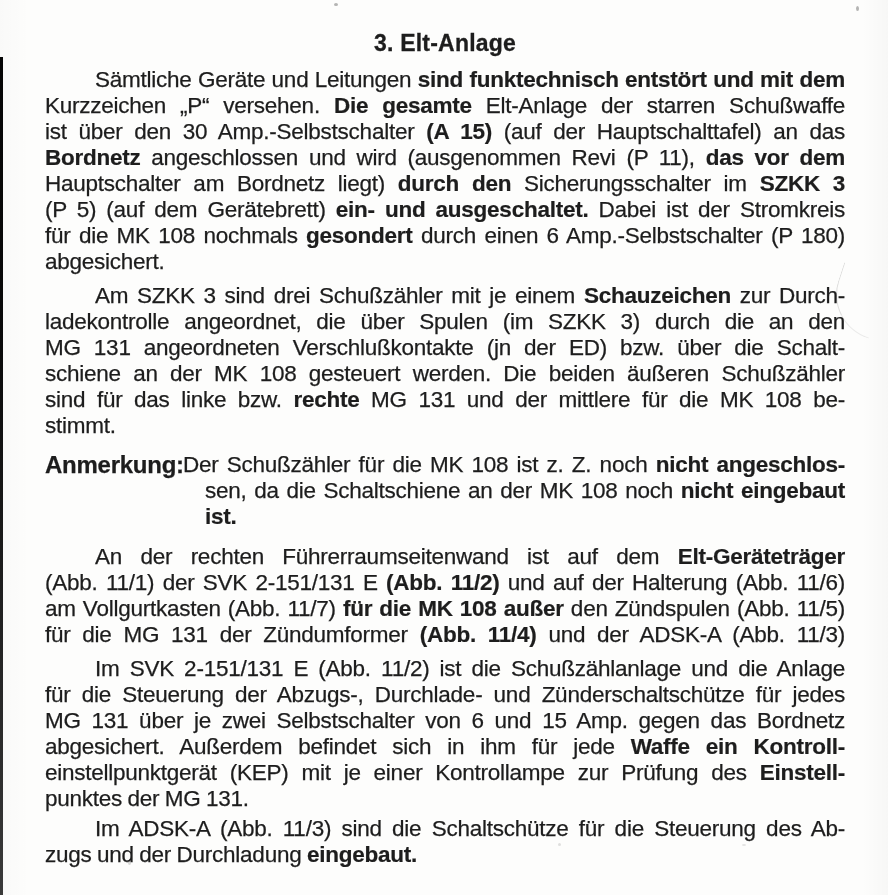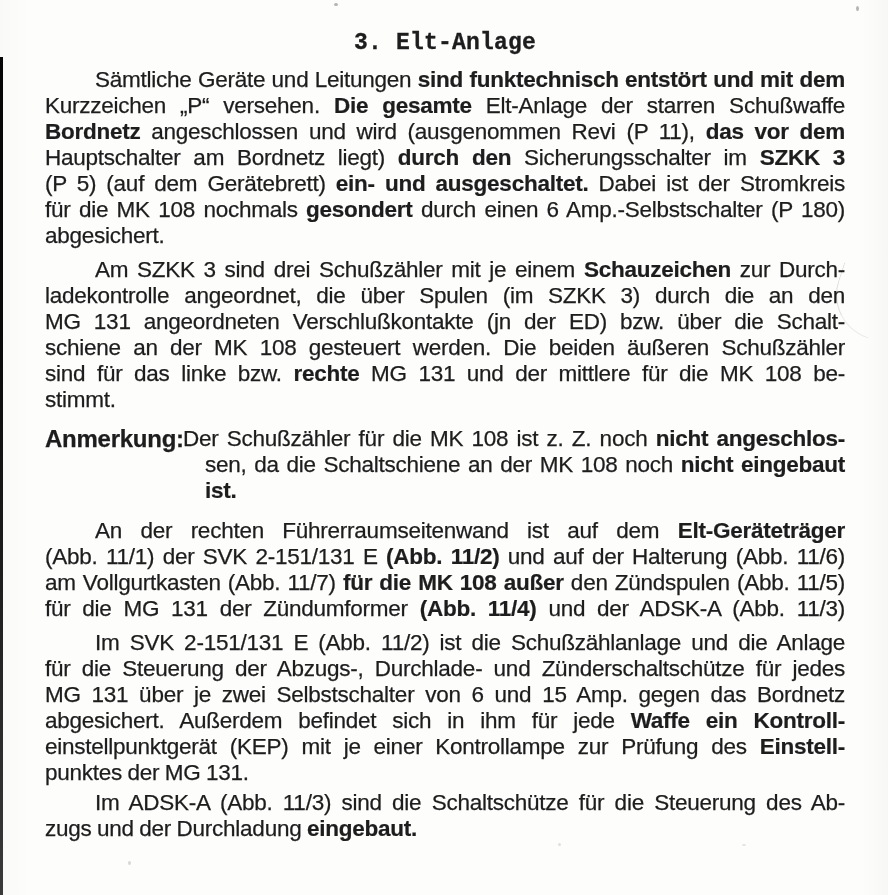--- a/index.html
+++ b/index.html
@@ -46,21 +46,20 @@
   .speck.s5 { left: 742px; top: 844px; width: 4px; height: 2px; opacity:.35; }
 
   .content { position: relative; padding: 30px 43px 0 45px; }
 
   .title {
     text-align: center;
     font-weight: 700;
     font-size: 23px;
     line-height: 26px;
     letter-spacing: 0.2px;
-    font-family: Liberation Mono, monospace;
     -webkit-text-stroke: 0.3px currentColor;
   }
 
   .docbody { font-size: 22.5px; }
 
   .para { margin: 0; }
   .docbody .para:nth-child(1) { margin-top: 11px; }
   .docbody .para:nth-child(2) { margin-top: 8px;  }
   .docbody .para:nth-child(3) { margin-top: 13px; }
   .docbody .para:nth-child(4) { margin-top: 14px;  }
@@ -105,20 +104,21 @@
   <div class="speck s3"></div>
   <div class="speck s4"></div>
   <div class="speck s5"></div>
 
   <div class="content">
     <div class="title">3. Elt-Anlage</div>
     <div class="docbody">
         <div class="para">
           <div class="line indent"><span>Sämtliche Geräte und Leitungen </span><span class="b">sind funktechnisch entstört und mit dem</span></div>
           <div class="line"><span>Kurzzeichen „P“ versehen. </span><span class="b">Die gesamte</span><span> Elt-Anlage der starren Schußwaffe</span></div>
+          <div class="line"><span>ist über den 30 Amp.-Selbstschalter </span><span class="b">(A 15)</span><span> (auf der Hauptschalttafel) an das</span></div>
           <div class="line"><span class="b">Bordnetz</span><span> angeschlossen und wird (ausgenommen Revi (P 11), </span><span class="b">das vor dem</span></div>
           <div class="line"><span>Hauptschalter am Bordnetz liegt) </span><span class="b">durch den</span><span> Sicherungsschalter im </span><span class="b">SZKK 3</span></div>
           <div class="line"><span>(P 5) (auf dem Gerätebrett) </span><span class="b">ein- und ausgeschaltet.</span><span> Dabei ist der Stromkreis</span></div>
           <div class="line"><span>für die MK 108 nochmals </span><span class="b">gesondert</span><span> durch einen 6 Amp.-Selbstschalter (P 180)</span></div>
           <div class="line last"><span>abgesichert.</span></div>
         </div>
         <div class="para">
           <div class="line indent"><span>Am SZKK 3 sind drei Schußzähler mit je einem </span><span class="b">Schauzeichen</span><span> zur Durch-</span></div>
           <div class="line"><span>ladekontrolle angeordnet, die über Spulen (im SZKK 3) durch die an den</span></div>
           <div class="line"><span>MG 131 angeordneten Verschlußkontakte (jn der ED) bzw. über die Schalt-</span></div>

